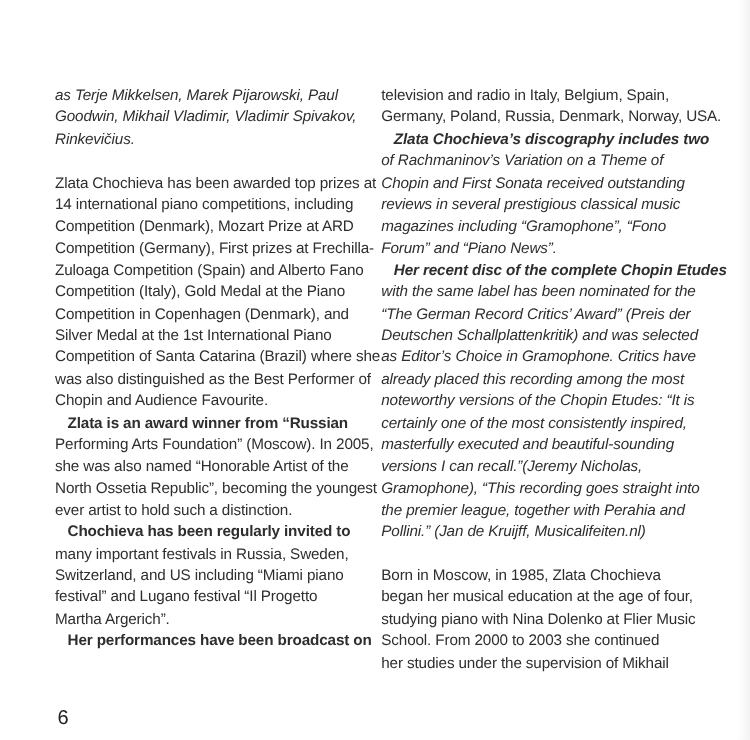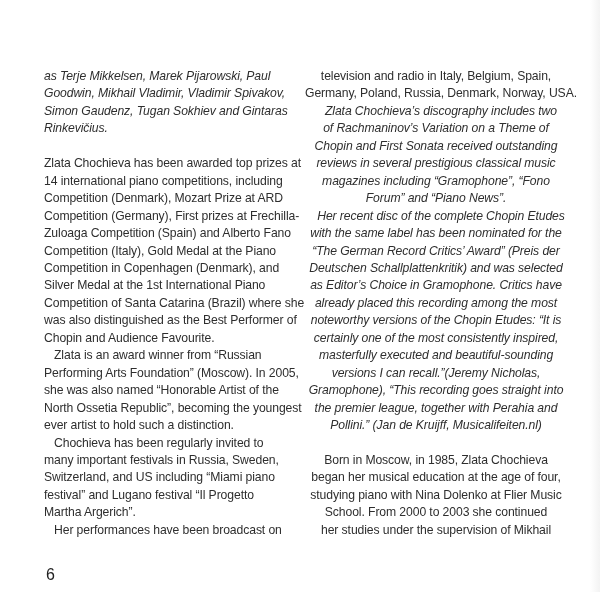--- a/index.html
+++ b/index.html
@@ -6,37 +6,36 @@
     body {
       width: 600px; height: 592px; background: #ffffff; position: relative; overflow: hidden;
       font-family: "Liberation Sans", sans-serif; color: #2e2e2e;
     }
     .gutter {
       position: absolute; right: 0; top: 0; width: 10px; height: 592px;
       background: linear-gradient(to right, rgba(255,255,255,0), rgba(235,235,235,0.6));
     }
     .col { position: absolute; top: 68px; font-size: 12.2px; line-height: 17.45px; letter-spacing: -0.1px; }
     .col.left { left: 44px; width: 250px; }
-    .col.right { left: 305px; width: 262px; text-align: center; }
+    .col.right { left: 305px; width: 262px; }
     .col p { margin: 0; white-space: nowrap; }
-    .col p.ind { text-indent: 10px; }
+    .col p.ind { text-indent: 10px; font-weight: bold; }
     .it { font-style: italic; }
     .gap { height: 17.45px; }
     .pnum { position: absolute; left: 46px; top: 566px; font-size: 16px; color: #222; }
   </style>
 </head>
 <body>
 
 <div class="gutter"></div>
 
 <div class="col left">
   <div class="it">
     <p>as Terje Mikkelsen, Marek Pijarowski, Paul</p>
     <p>Goodwin, Mikhail Vladimir, Vladimir Spivakov,</p>
-    <p>Simon Gaudenz, Tugan Sokhiev and Gintaras</p>
     <p>Rinkevičius.</p>
   </div>
   <div class="gap"></div>
   <div>
     <p>Zlata Chochieva has been awarded top prizes at</p>
     <p>14 international piano competitions, including</p>
     <p>Competition (Denmark), Mozart Prize at ARD</p>
     <p>Competition (Germany), First prizes at Frechilla-</p>
     <p>Zuloaga Competition (Spain) and Alberto Fano</p>
     <p>Competition (Italy), Gold Medal at the Piano</p>

